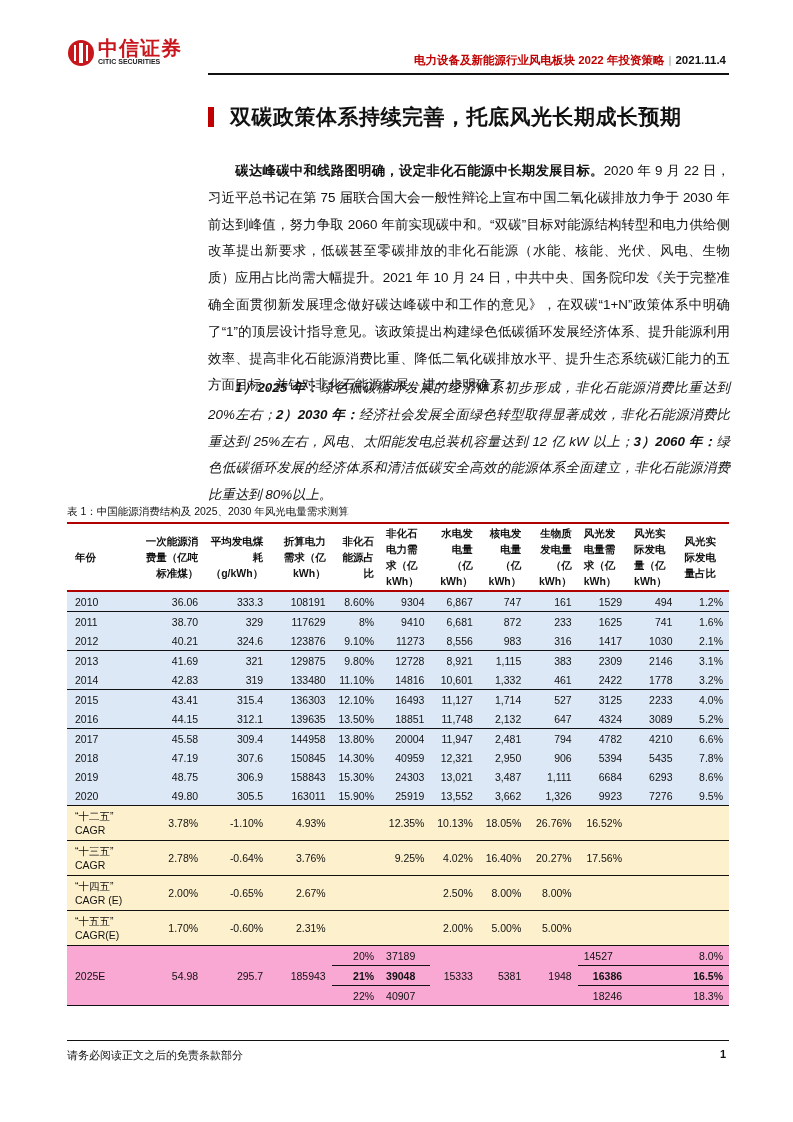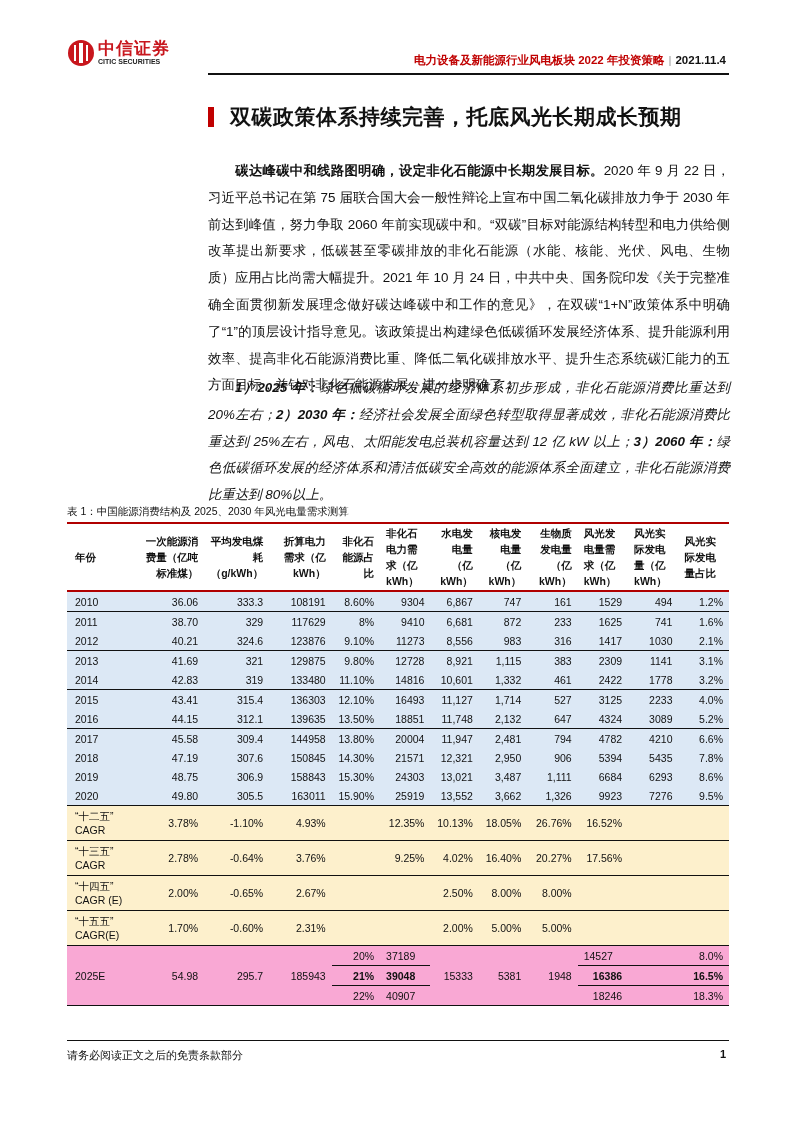--- a/index.html
+++ b/index.html
@@ -4,21 +4,21 @@
 <style>
   html, body { margin:0; padding:0; background:#ffffff; }
   body { width:793px; height:1122px; position:relative; overflow:hidden;
          font-family:"Liberation Sans","DejaVu Sans",sans-serif; color:#111; }
   .logo { position:absolute; left:68px; top:40px; display:flex; align-items:center; }
   .logo-mark { width:26px; height:26px; border-radius:50%; background:#c8161d; position:relative; margin-right:4px; }
   .logo-mark:before { content:""; position:absolute; left:6px; top:5px; width:14px; height:16px;
         border-left:2px solid #fff; border-right:2px solid #fff; box-sizing:border-box; }
   .logo-mark:after { content:""; position:absolute; left:11px; top:3px; width:4px; height:20px; background:#fff; }
   .logo-text { display:flex; flex-direction:column; }
-  .logo-cn { font-size:17px; font-weight:bold; color:#c8161d; letter-spacing:1px; line-height:17px; font-family:"DejaVu Serif",serif; }
+  .logo-cn { font-size:20px; font-weight:bold; color:#c8161d; letter-spacing:1px; line-height:17px; font-family:"DejaVu Serif",serif; }
   .logo-en { font-size:7px; font-weight:bold; color:#222; line-height:9px; }
   .header-right { position:absolute; right:67px; top:53px; font-size:11.5px; font-weight:bold; }
   .header-right .red { color:#c00000;padding-left:23px; }
   .header-right .sep { color:#999; margin:0 4px; font-weight:normal; }
   .header-line { position:absolute; left:208px; top:73px; width:521px; height:2px; background:#111; }
 
   .section-title { position:absolute; left:208px; top:103px; display:flex; align-items:center; }
   .section-bar { width:6px; height:20px; background:#c00000; margin-right:16px; }
   .section-text { font-size:21px; font-weight:bold; color:#111; letter-spacing:0.5px; }
 
@@ -141,21 +141,21 @@
       <td class="first">2013</td>
         <td>41.69</td>
         <td>321</td>
         <td>129875</td>
         <td>9.80%</td>
         <td>12728</td>
         <td>8,921</td>
         <td>1,115</td>
         <td>383</td>
         <td>2309</td>
-        <td>1141</td>
+        <td>2146</td>
         <td>3.1%</td>
     </tr>
     <tr class="blue">
       <td class="first">2014</td>
         <td>42.83</td>
         <td>319</td>
         <td>133480</td>
         <td>11.10%</td>
         <td>14816</td>
         <td>10,601</td>
@@ -206,21 +206,21 @@
         <td>4782</td>
         <td>4210</td>
         <td>6.6%</td>
     </tr>
     <tr class="blue">
       <td class="first">2018</td>
         <td>47.19</td>
         <td>307.6</td>
         <td>150845</td>
         <td>14.30%</td>
-        <td>21571</td>
+        <td>40959</td>
         <td>12,321</td>
         <td>2,950</td>
         <td>906</td>
         <td>5394</td>
         <td>5435</td>
         <td>7.8%</td>
     </tr>
     <tr class="blue">
       <td class="first">2019</td>
         <td>48.75</td>

